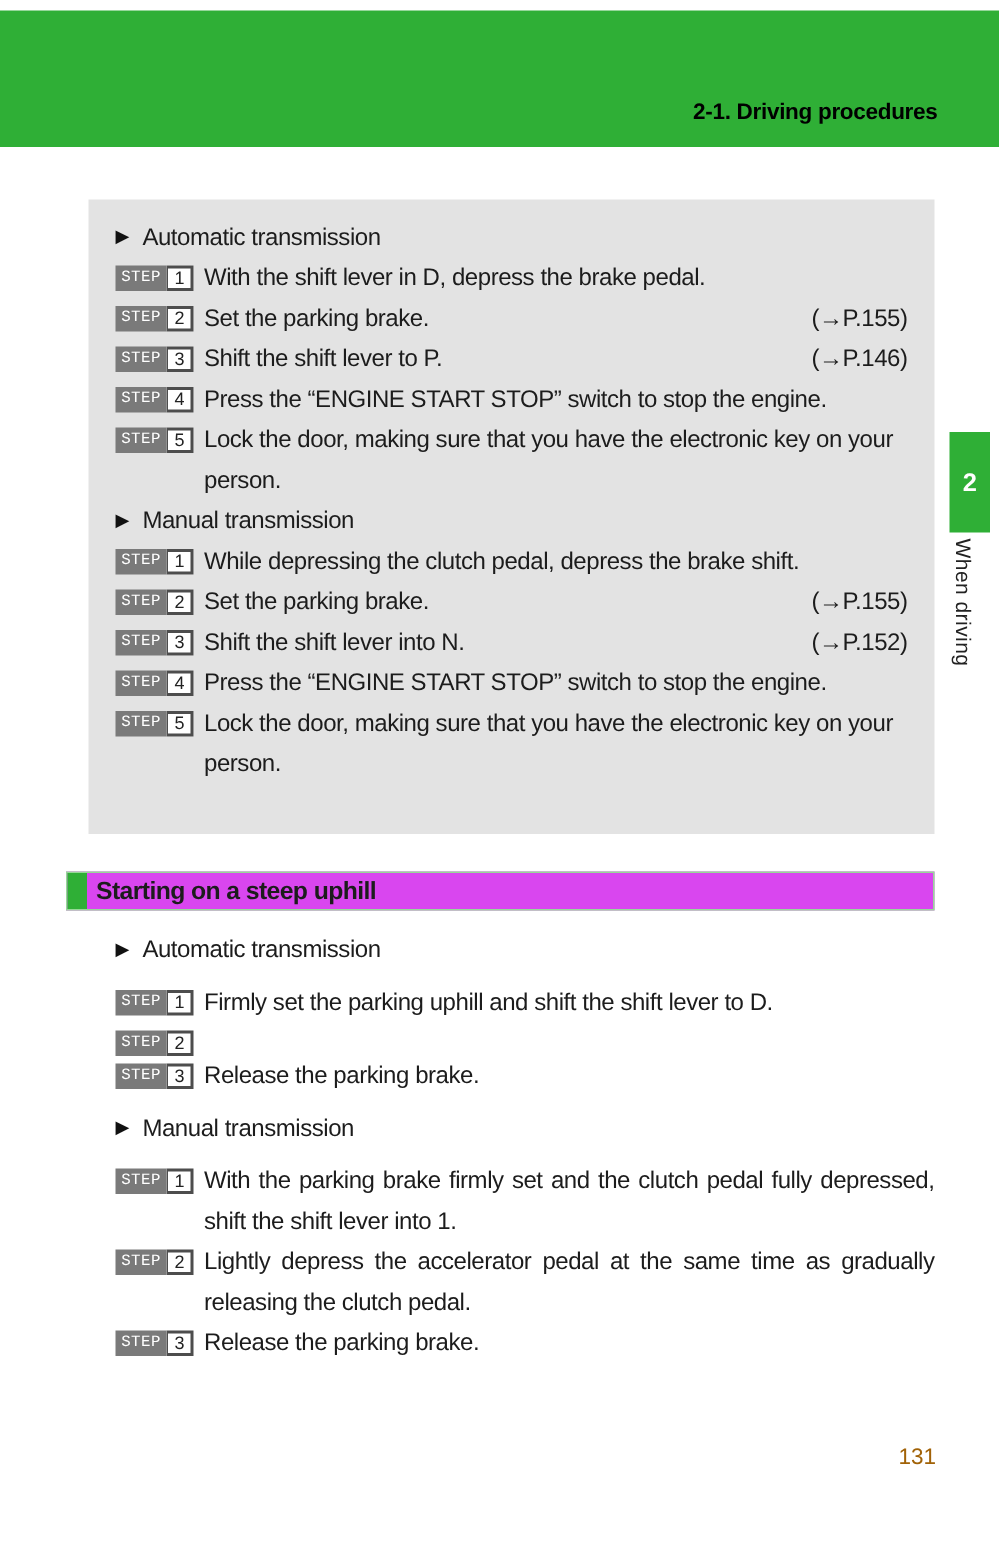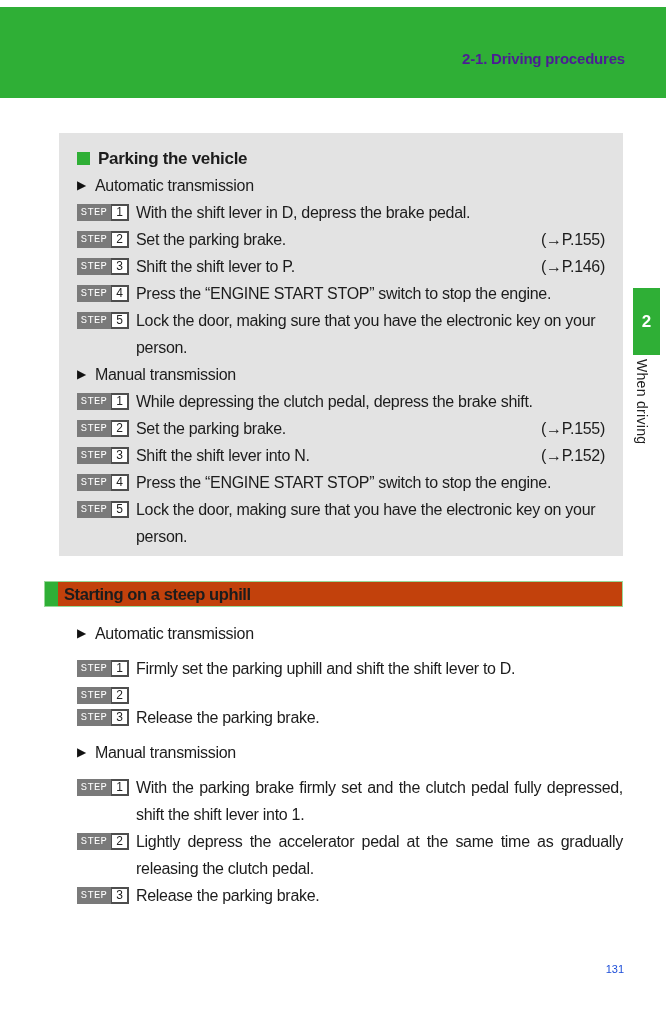--- a/index.html
+++ b/index.html
@@ -17,22 +17,22 @@
     font-family:"Liberation Sans",sans-serif;
     color:var(--ink);
     overflow:hidden;
   }
   
   .header-band{
     position:absolute;left:0;top:7px;width:666px;height:91px;
     background:var(--green);
   }
   .breadcrumb{
-    position:absolute;right:41px;top:43px;
-    color:#4c1d95;font-size:15px;font-weight:bold;letter-spacing:-0.2px;
+    position:absolute;right:41px;top:59px;
+    color:#000000;font-size:15px;font-weight:bold;letter-spacing:-0.2px;
   }
   
   .side-tab{
     position:absolute;left:633px;top:288px;width:27px;height:67px;
     background:var(--green);color:#fff;
     display:flex;align-items:center;justify-content:center;
     font-size:17px;font-weight:bold;
   }
   .side-tab-label{
     position:absolute;left:634px;top:359px;
@@ -88,63 +88,59 @@
     font-size:12px;
   }
   .step-text{flex:1;}
   .step-text.justify{text-align:justify;}
   .step-ref{margin-left:8px;white-space:nowrap;}
   
   .uphill-heading{
     position:absolute;left:44px;top:581px;width:579px;height:26px;
     box-sizing:border-box;
     border:1px solid var(--heading-border);
-    background:#c2410c;
+    background:#d946ef;
     display:flex;align-items:stretch;
   }
   .heading-bar{
     width:13px;background:var(--green);flex:0 0 auto;
   }
   .heading-text{
     display:flex;align-items:center;
     padding-left:6px;
     font-weight:bold;font-size:16.5px;letter-spacing:-0.4px;
   }
   
   .uphill-body{
     position:absolute;left:59px;top:620px;width:564px;
     box-sizing:border-box;padding:0 0 0 18px;
   }
   .uphill-body .trans-label{margin-bottom:8px;}
   .uphill-body .subsection + .subsection .trans-label{margin-top:8px;}
   
   .page-number{
     position:absolute;right:42px;top:963px;
-    font-size:11px;color:#1d4ed8;
+    font-size:15px;color:#a16207;
   }
 </style>
 </head>
 <body>
 
 <div class="page">
 
   <div class="header-band">
     <div class="breadcrumb">2-1. Driving procedures</div>
   </div>
 
   <div class="side-tab">
     <span>2</span>
   </div>
   <div class="side-tab-label">When driving</div>
 
   <div class="gray-box">
-    <div class="box-title">
-      <span class="green-square"></span>
-      <span>Parking the vehicle</span>
-    </div>
     <div id="parking-subsections">
   <div class="subsection">
     <div class="trans-label">
       <span class="tri">▶</span>
       <span class="trans-text">Automatic transmission</span>
     </div>
     <div class="steps">
   <div class="step-row">
     <span class="step-badge">
       <span class="step-word">STEP</span>

